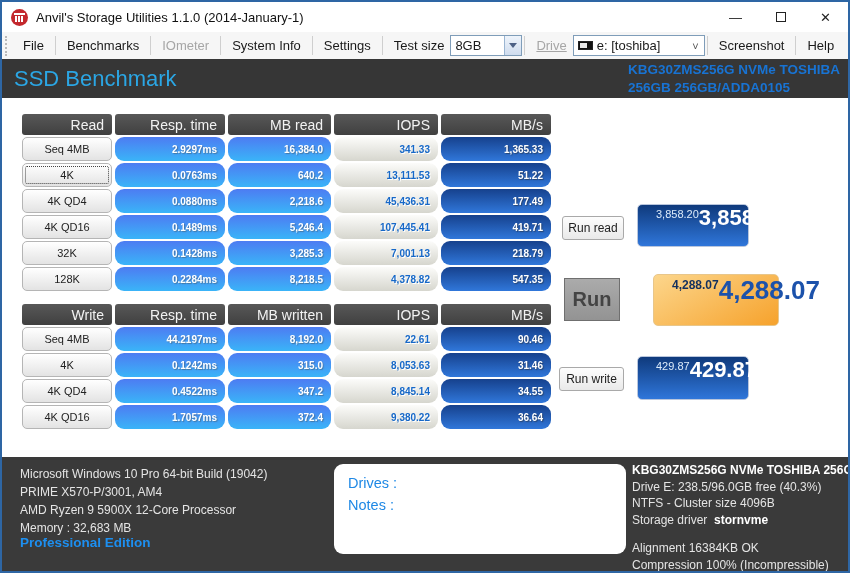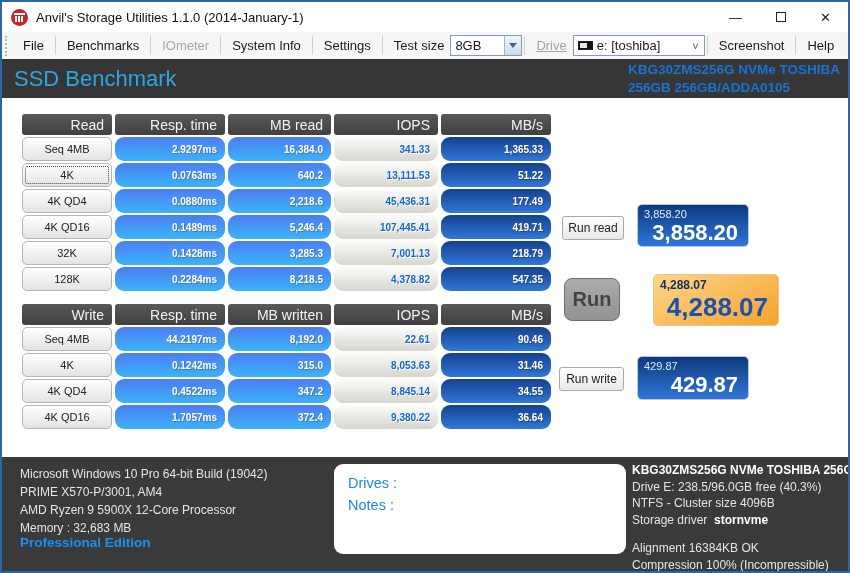--- a/index.html
+++ b/index.html
@@ -44,22 +44,22 @@
   .rowbtn{background:linear-gradient(#ffffff,#e3e3e3);border:1px solid #b5b5b5;border-radius:5px;color:#222;font-size:11px;display:flex;align-items:center;justify-content:center;}
   .rowbtn.focused{outline:1px dotted #444;outline-offset:-4px;}
   .cell{border-radius:9px;font-size:10px;font-weight:bold;display:flex;align-items:center;justify-content:flex-end;padding-right:8px;}
   .cell.blue{background:linear-gradient(#4d7cf2,#3ab4f8);color:#fff;text-shadow:1px 1px 1px rgba(70,70,70,.45);}
   .cell.silver{background:linear-gradient(#fcfcfa,#d6d6ce);color:#1668c8;text-shadow:1px 1px 0 #fff;}
   .cell.navy{background:linear-gradient(#16418d,#3077da);color:#fff;text-shadow:1px 1px 1px rgba(40,40,40,.5);padding-left:12px;}
   
   .btn-std{position:absolute;background:linear-gradient(#fdfdfd,#e9e9e9);border:1px solid #a9a9a9;border-radius:3px;font-size:12px;color:#222;display:flex;align-items:center;justify-content:center;}
   .btn-run-read{left:560px;top:214px;width:62px;height:24px;}
   .btn-run-write{left:557px;top:365px;width:65px;height:24px;}
-  .btn-run{position:absolute;left:562px;top:276px;width:56px;height:43px;background:linear-gradient(#ababab,#939393);border:1px solid #6f6f6f;border-radius:8px;font-size:20px;font-weight:bold;color:#444;display:flex;align-items:center;justify-content:center;}
-  .score{position:absolute;border-radius:5px;display:flex;flex-direction:column;justify-content:space-between;}
+  .btn-run{position:absolute;left:562px;top:276px;width:56px;height:43px;background:linear-gradient(#ababab,#939393);border:1px solid #6f6f6f;border-radius:0;font-size:20px;font-weight:bold;color:#444;display:flex;align-items:center;justify-content:center;}
+  .score{position:absolute;border-radius:5px;display:flex;flex-direction:row;justify-content:space-between;padding-left:12px;}
   .score .sm{font-size:11px;padding:3px 0 0 6px;}
   .score .lg{text-align:right;padding:0 10px 4px 0;font-weight:bold;}
   .score-blue{background:linear-gradient(#0f3a7c,#2f76da);border:1px solid #b9c6dd;}
   .score-blue .sm{color:#dcebfa;}
   .score-blue .lg{color:#fff;font-size:22px;}
   .score-read{left:635px;top:202px;width:112px;height:43px;}
   .score-write{left:635px;top:354px;width:112px;height:44px;}
   .score-orange{left:651px;top:272px;width:126px;height:52px;background:linear-gradient(150deg,#fcd68c,#f6a22c);border:1px solid #e8c68a;}
   .score-orange .sm{color:#13305e;font-weight:bold;font-size:12px;}
   .score-orange .lg{color:#1c52ab;font-size:26px;}

